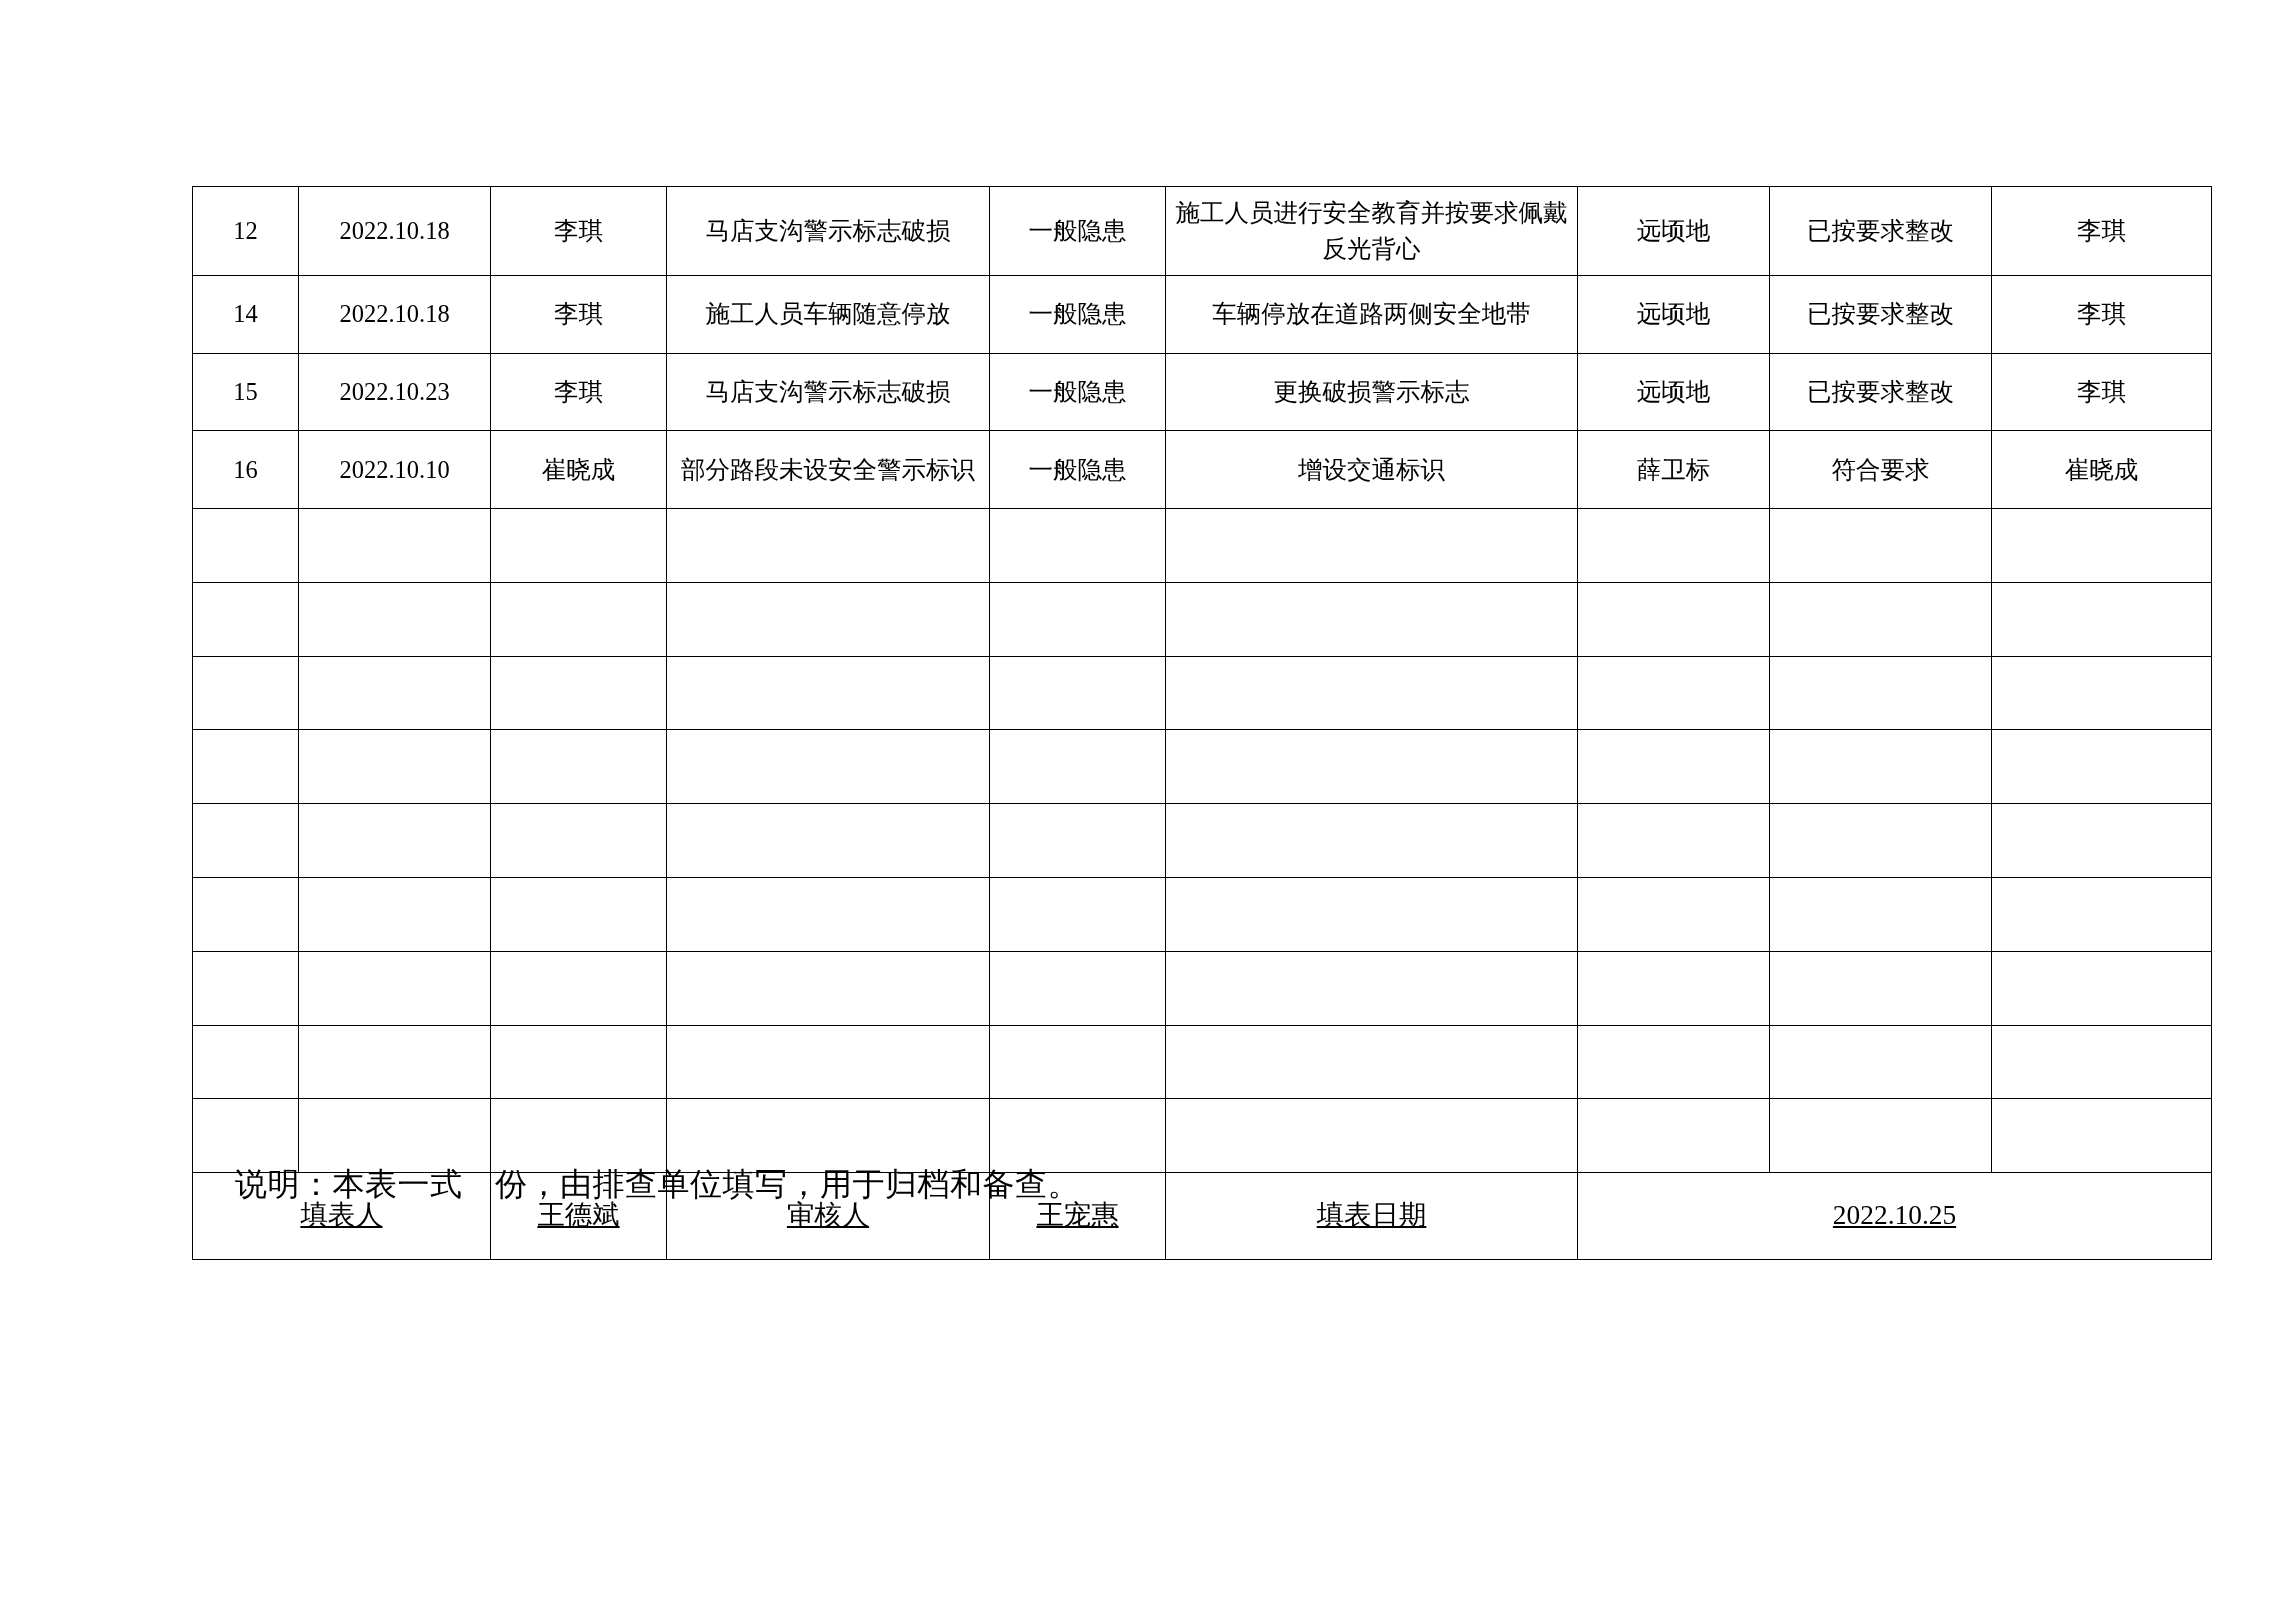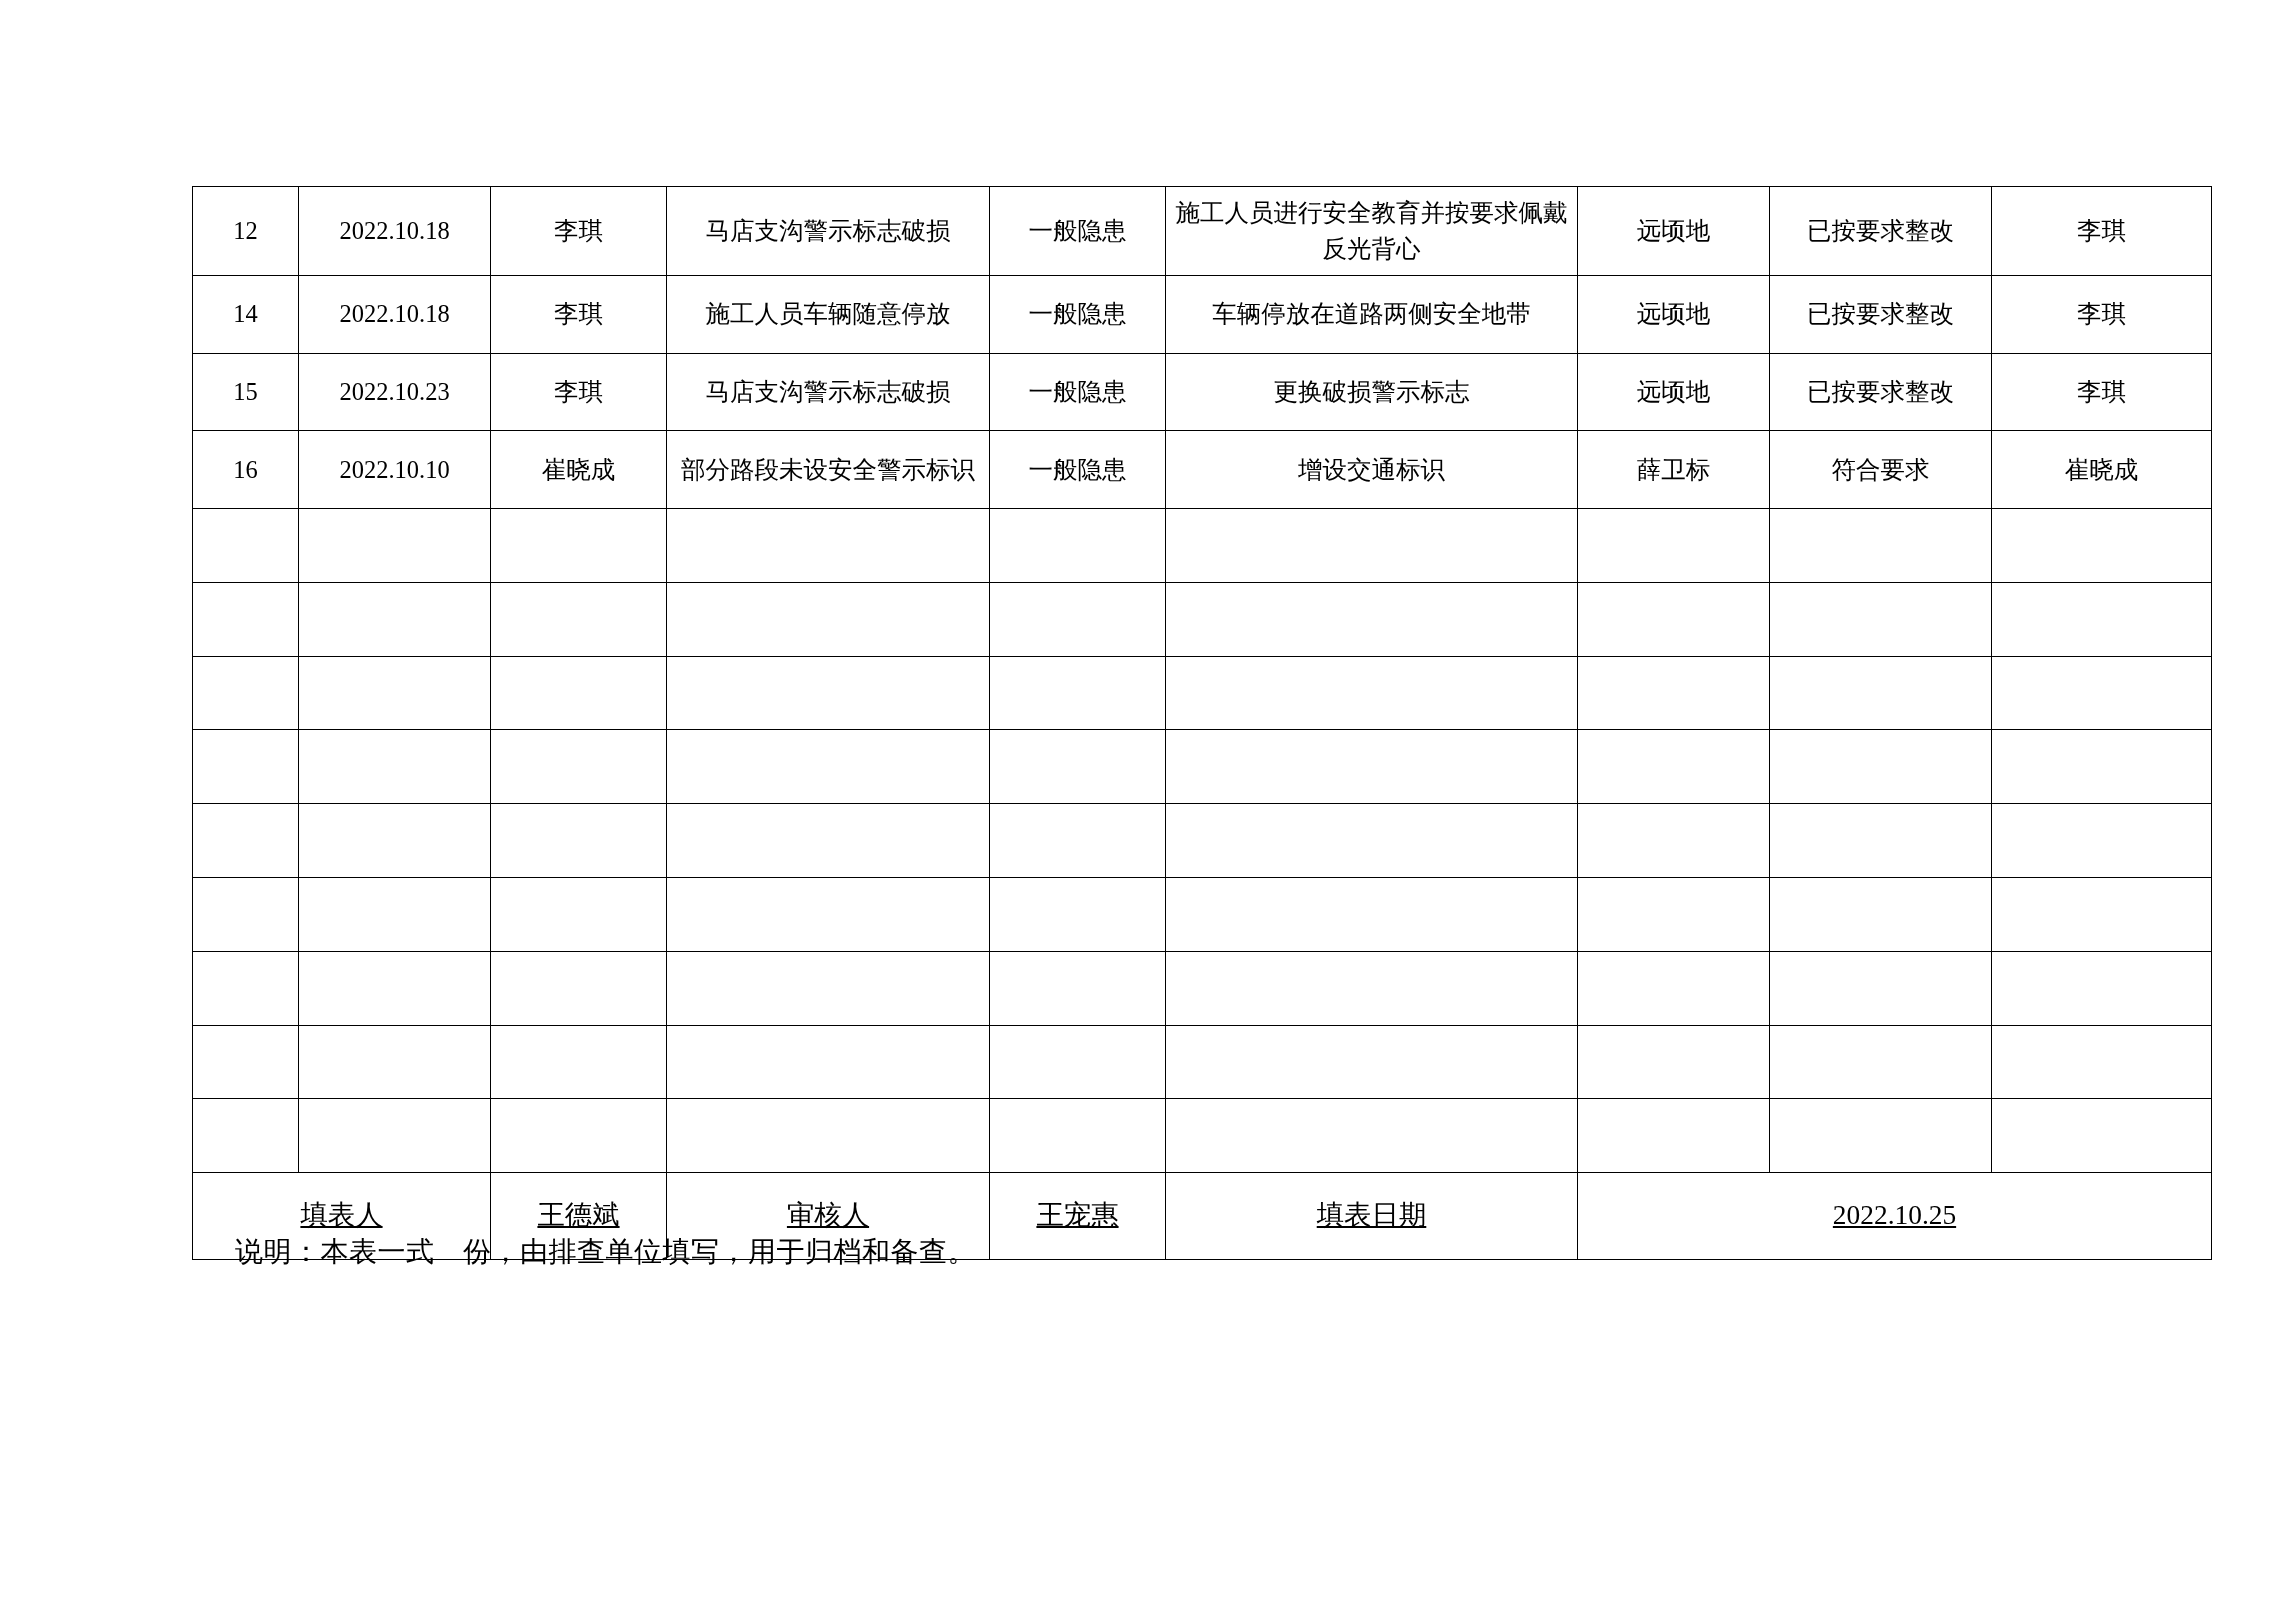--- a/index.html
+++ b/index.html
@@ -59,22 +59,22 @@
   tr.empty-row td { height: 61px; }
 
   tr.footer-row td {
     height: 74px;
     font-size: 27.4px;
     text-decoration: underline;
   }
   .note {
     position: absolute;
     left: 235px;
-    top: 1233px;
-    font-size: 28px;
+    top: 1163px;
+    font-size: 32px;
     letter-spacing: 0.5px;
     white-space: pre;
   }
 </style>
 </head>
 <body>
 
 <div class="page">
   <div class="sheet">
     <table class="hazard-table">

